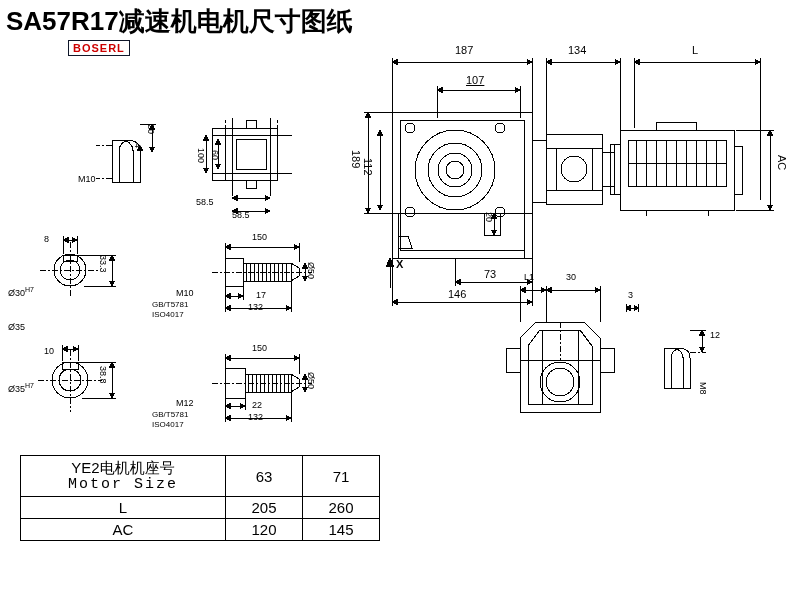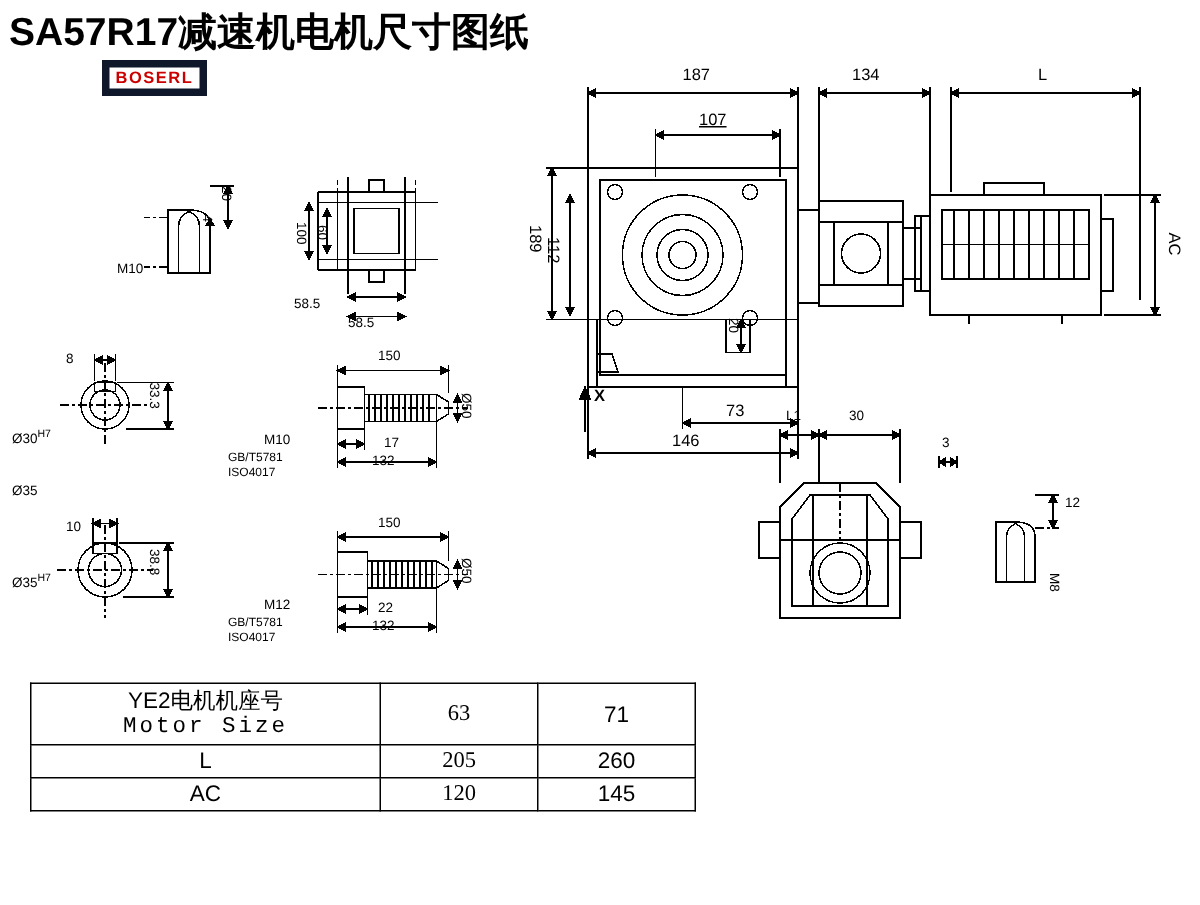--- a/index.html
+++ b/index.html
@@ -1,30 +1,30 @@
 <!DOCTYPE html>
 <html><head>
 <meta charset="utf-8">
 <style>
   html,body{margin:0;padding:0;background:#fff;}
   body{width:800px;height:603px;position:relative;font-family:"Liberation Sans",sans-serif;color:#000;overflow:hidden;}
   .abs{position:absolute;}
   .title{left:6px;top:4px;font-size:26px;font-weight:bold;letter-spacing:0px;white-space:nowrap;}
-  .logo{left:68px;top:40px;border:5px solid #0f172a;color:#cc0000;font-size:11px;font-weight:bold;padding:1px 4px;letter-spacing:1px;}
+  .logo{left:68px;top:40px;border:1px solid #0f172a;color:#cc0000;font-size:11px;font-weight:bold;padding:1px 4px;letter-spacing:1px;}
   .lbl{font-size:11px;white-space:nowrap;}
   .lbl.sm{font-size:9px;}
   .lbl.xs{font-size:8px;}
   .vert{writing-mode:vertical-rl;text-orientation:mixed;}
   svg{position:absolute;left:0;top:0;}
   table.dim{position:absolute;left:20px;top:455px;border-collapse:collapse;font-family:"Liberation Sans",sans-serif;}
   table.dim td{border:1px solid #000;text-align:center;font-size:15px;padding:2px 0;}
   table.dim td.c1{width:200px;}
-  table.dim td.c2{width:72px;font-family:Liberation Serif, serif;}
+  table.dim td.c2{width:72px;}
   table.dim td.c3{width:72px;}
-  table.dim tr.head td{font-size:15px;line-height:17px;padding:3px 16px;margin-top:10px;}
+  table.dim tr.head td{font-size:15px;line-height:17px;padding:3px 2px;margin-top:10px;}
   .sub{font-size:7px;vertical-align:super;}
 </style>
 </head>
 <body>
 
 <div class="abs title">SA57R17减速机电机尺寸图纸</div>
 <div class="abs logo">BOSERL</div>
 
 <svg width="800" height="603">
   <g fill="none" stroke="#000" stroke-width="1" shape-rendering="crispEdges">

